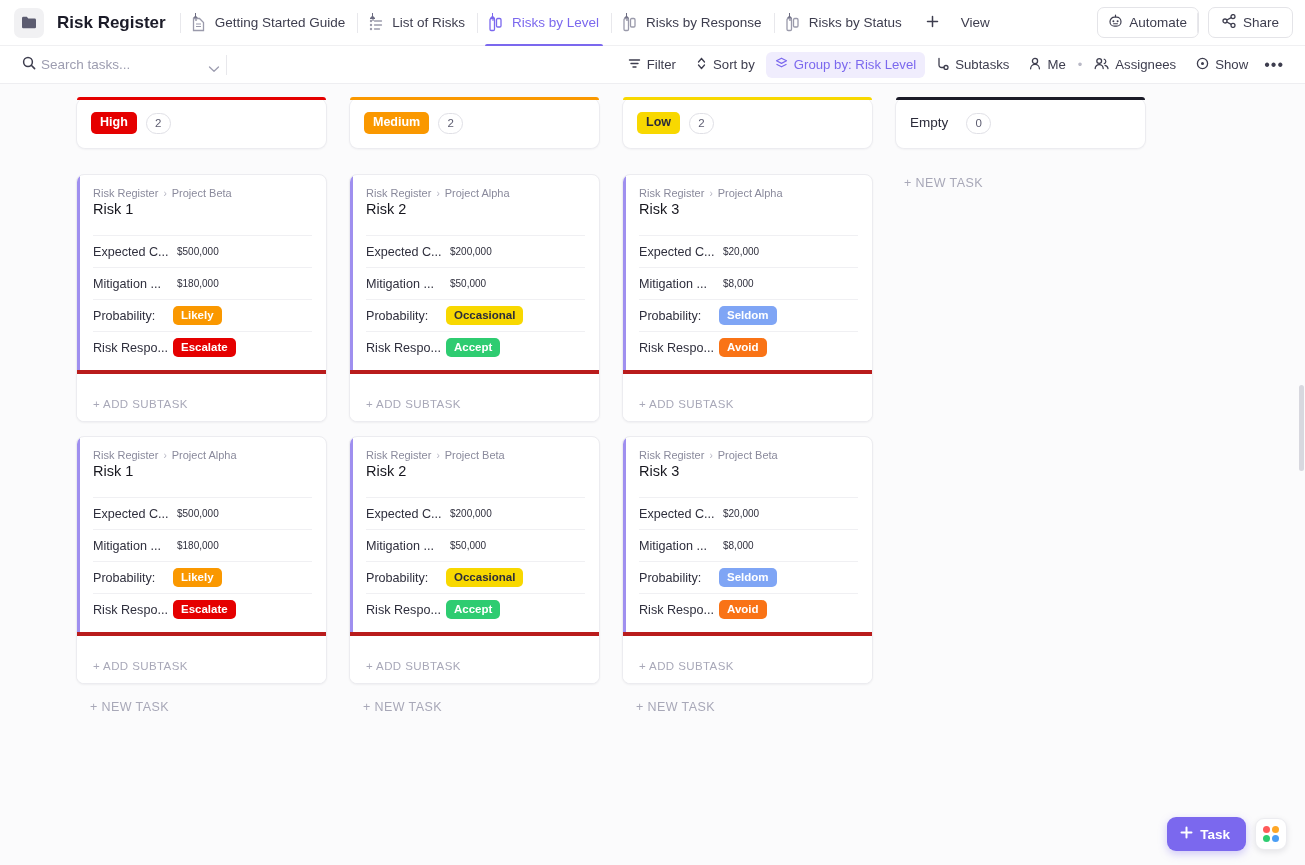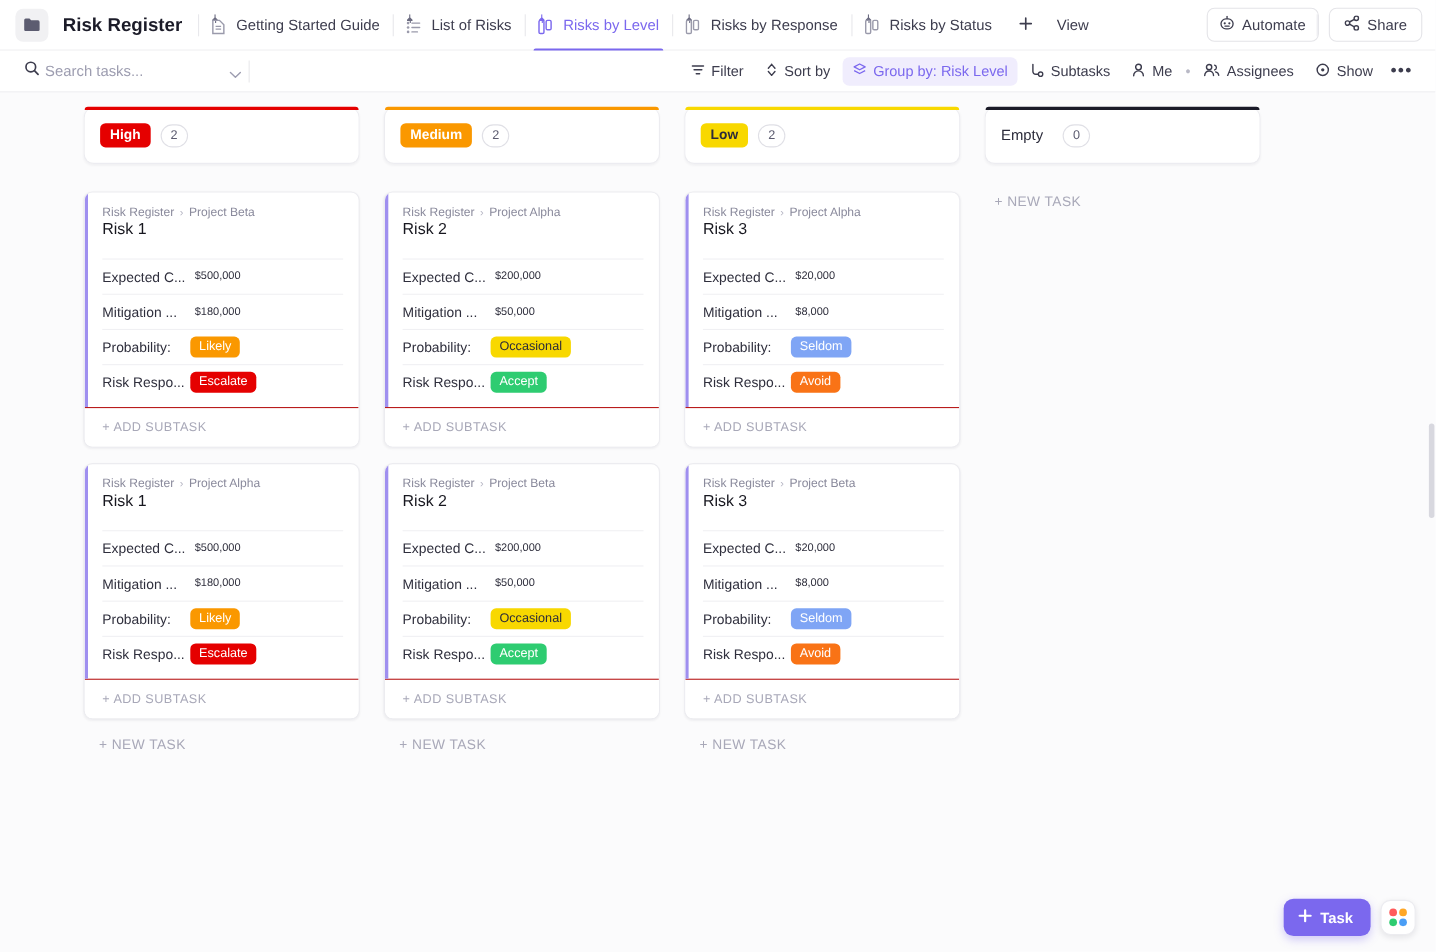--- a/index.html
+++ b/index.html
@@ -170,27 +170,27 @@
     font-size: 12.6px;
   }
   .field-row:first-of-type { border-top: none; }
   .field-label {
     color: #2f2f3d; width: 78px; flex: 0 0 auto;
     white-space: nowrap; overflow: hidden;
   }
   .field-val { color: #2f2f3d; font-size: 10px; padding-left: 6px; }
   .tag {
     display: inline-block; border-radius: 5px;
-    font-size: 11.5px; font-weight: normal; color: #ffffff;
+    font-size: 11.5px; font-weight: bold; color: #ffffff;
     padding: 3px 8px 4px; line-height: 1.1; white-space: nowrap;
     margin-left: 2px;
   }
   .card-foot {
-    border-top: 1px solid #b91c1c;
-    padding: 12px 14px 11px 16px;
+    border-top: 4px solid #b91c1c;
+    padding: 24px 14px 11px 16px;
     font-size: 11.5px; color: #a8a8b8; letter-spacing: .4px;
     background: #ffffff;
   }
   .new-task {
     font-size: 12.5px; color: #a8a8b8; letter-spacing: .4px;
     padding: 2px 0 0 14px;
   }
   .new-task.empty-col { padding-left: 9px; margin-top: 21px; }
 
   

